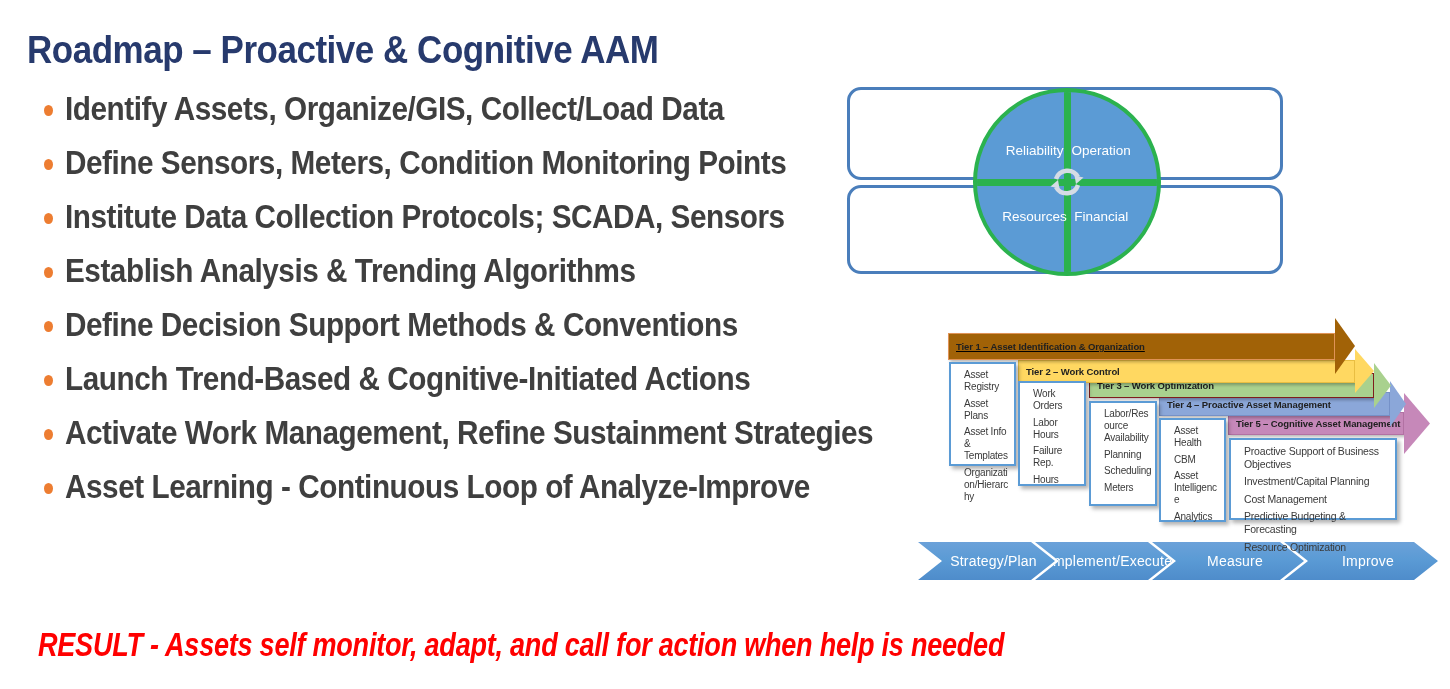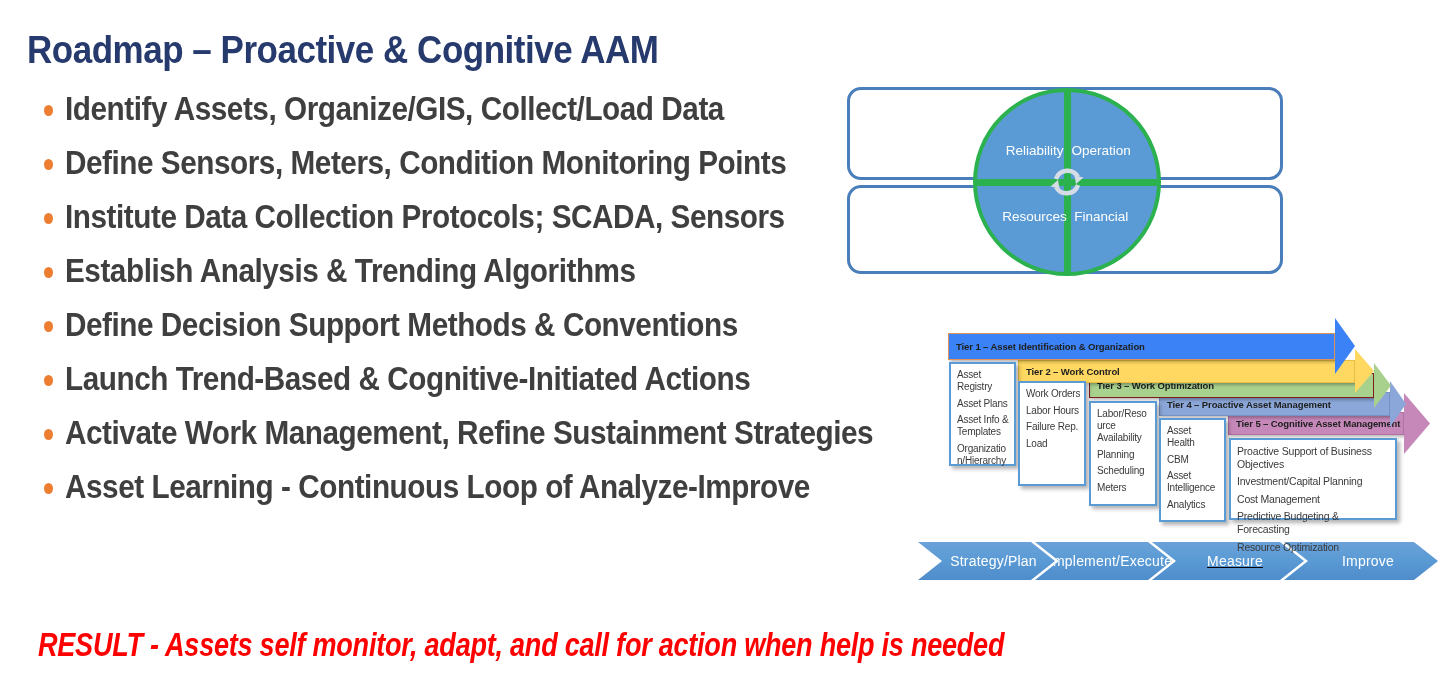--- a/index.html
+++ b/index.html
@@ -64,28 +64,28 @@
   
   #tiers { position:absolute; left:920px; top:310px; width:530px; height:280px; }
   .band {
     position:absolute; box-shadow:2px 2px 3px rgba(0,0,0,0.28);
     display:flex; align-items:center; padding-left:7px;
   }
   .band span {
     font-size:9.5px; font-weight:bold; color:#202020; white-space:nowrap; letter-spacing:-0.1px;
   }
   .head { position:absolute; clip-path:polygon(0 0, 100% 50%, 0 100%); }
-  .t1 { background:#3b82f6; } .t1b { border:1px solid #E09357; }
+  .t1 { background:#a16207;text-decoration:underline; } .t1b { border:1px solid #E09357; }
   .t2 { background:#FFD861; } .t2b { border:1px solid #E9BE42; }
   .t3 { background:#A9D18E; } .t3b { border:1px solid #7f1d1d; }
   .t4 { background:#8BA7D9; } .t4b { border:1px solid #7591C8; }
   .t5 { background:#C688B9; } .t5b { border:1px solid #B271A3; }
   .tbox {
     position:absolute; background:#ffffff; border:2px solid #5B9BD5; z-index:6;
-    box-shadow:3px 3px 4px rgba(0,0,0,0.3); padding:5px 3px 3px 6px;
+    box-shadow:3px 3px 4px rgba(0,0,0,0.3); padding:5px 3px 3px 13px;
   }
   .tbox .item {
     font-size:10px; color:#3A3A3A; line-height:1.2; margin-bottom:4.5px;
     overflow-wrap:break-word; letter-spacing:-0.2px;
   }
   #tbox5 .item { font-size:10.5px; margin-bottom:5px; }
 
   
   #chevrons { position:absolute; left:918px; top:542px; width:530px; height:28px; }
   .chev {
@@ -163,21 +163,21 @@
     <div class="tbox" style="left:29px; top:52px; width:67px; height:104px;">
       <div class="item">Asset Registry</div>
       <div class="item">Asset Plans</div>
       <div class="item">Asset Info &amp; Templates</div>
       <div class="item">Organization/Hierarchy</div>
     </div>
     <div class="tbox" style="left:98px; top:71px; width:68px; height:105px;">
       <div class="item">Work Orders</div>
       <div class="item">Labor Hours</div>
       <div class="item">Failure Rep.</div>
-      <div class="item">Load</div>
+      <div class="item">Hours</div>
     </div>
     <div class="tbox" style="left:169px; top:91px; width:68px; height:105px;">
       <div class="item">Labor/Resource Availability</div>
       <div class="item">Planning</div>
       <div class="item">Scheduling</div>
       <div class="item">Meters</div>
     </div>
     <div class="tbox" style="left:239px; top:108px; width:67px; height:104px;">
       <div class="item">Asset Health</div>
       <div class="item">CBM</div>
@@ -193,21 +193,21 @@
     </div>
   </div>
 
   <div id="chevrons">
     <div class="chev" style="left:0px; width:137px;">
       <span>Strategy/Plan</span>
     </div>
     <div class="chev" style="left:117px; width:137px;">
       <span>Implement/Execute</span>
     </div>
-    <div class="chev" style="left:234px; width:152px;text-decoration:underline;">
+    <div class="chev" style="left:234px; width:152px;">
       <span>Measure</span>
     </div>
     <div class="chev" style="left:366px; width:154px;">
       <span>Improve</span>
     </div>
   </div>
 
   <div id="result">RESULT - Assets self monitor, adapt, and call for action when help is needed</div>
 
 </div>

